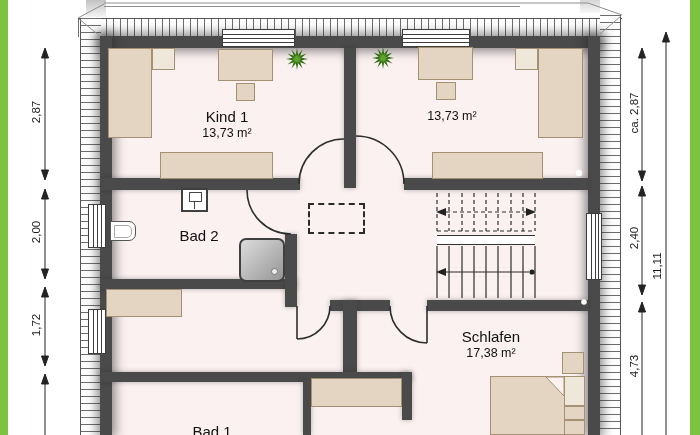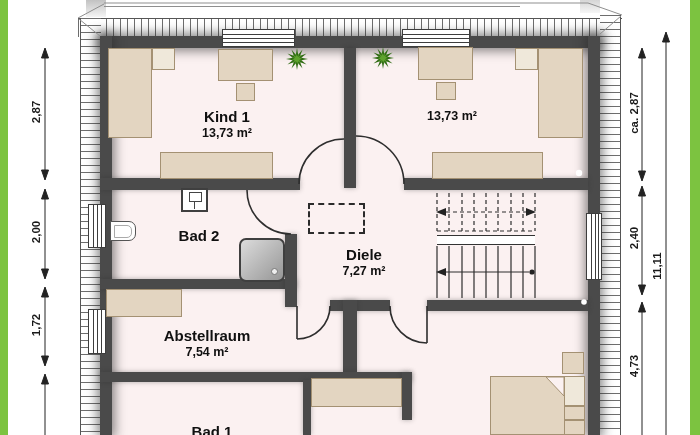--- a/index.html
+++ b/index.html
@@ -1,17 +1,17 @@
 <!DOCTYPE html>
 <html><head>
 <meta charset="utf-8">
 <style>
   html,body{margin:0;padding:0;background:#fff;}
   #canvas{position:relative;width:700px;height:435px;background:#fff;overflow:hidden;
-          font-family:"Liberation Sans",sans-serif;font-weight:bold;}
+          font-family:"Liberation Sans",sans-serif;}
   .abs{position:absolute;}
   .greenbar{position:absolute;top:0;height:435px;background:#7CC340;}
   .floor{position:absolute;background:#FBF1F1;}
   .wall{position:absolute;background:#4A4A4A;box-shadow:0 0 5px rgba(40,40,40,.35);}
   .owall{box-shadow:0 0 11px 3px rgba(40,40,40,.55);}
   .hatch-top{position:absolute;background:repeating-linear-gradient(to right,#6d6d6d 0 1px,rgba(0,0,0,0) 1px 7px) #fff;border-top:1px solid #555;}
   .hatch-left{position:absolute;background:repeating-linear-gradient(to bottom,#6d6d6d 0 1px,rgba(0,0,0,0) 1px 7px) #fff;border-left:1px solid #555;}
   .hatch-right{position:absolute;background:repeating-linear-gradient(to bottom,#6d6d6d 0 1px,rgba(0,0,0,0) 1px 7px) #fff;border-right:1px solid #555;}
   .furn{position:absolute;background:#E3D5C1;border:1px solid #A49173;box-sizing:border-box;}
   .furn.light{background:#EFE8DA;}
@@ -232,27 +232,23 @@
   <div class="label" style="left:167px;top:108px;width:120px;">
     <div class="rname">Kind 1</div>
     <div class="rarea">13,73 m²</div>
   </div>
   <div class="label" style="left:392px;top:108px;width:120px;">
     <div class="rarea">13,73 m²</div>
   </div>
   <div class="label" style="left:139px;top:227px;width:120px;text-align:center;">
     <div class="rname">Bad 2</div>
   </div>
-  <div class="label" style="left:304px;top:246px;width:120px;">
-    <div class="rname">Diele</div>
-    <div class="rarea">7,27 m²</div>
-  </div>
-  <div class="label" style="left:147px;top:327px;width:120px;">
-    <div class="rname">Abstellraum</div>
-    <div class="rarea">7,54 m²</div>
+  <div class="label" style="left:431px;top:328px;width:120px;">
+    <div class="rname">Schlafen</div>
+    <div class="rarea">17,38 m²</div>
   </div>
   <div class="label" style="left:152px;top:423px;width:120px;">
     <div class="rname">Bad 1</div>
   </div>
 
   <div class="dim" style="left:11px;top:106px;">2,87</div>
   <div class="dim" style="left:11px;top:226px;">2,00</div>
   <div class="dim" style="left:11px;top:319px;">1,72</div>
   <div class="dim" style="left:609px;top:107px;">ca. 2,87</div>
   <div class="dim" style="left:609px;top:232px;">2,40</div>

